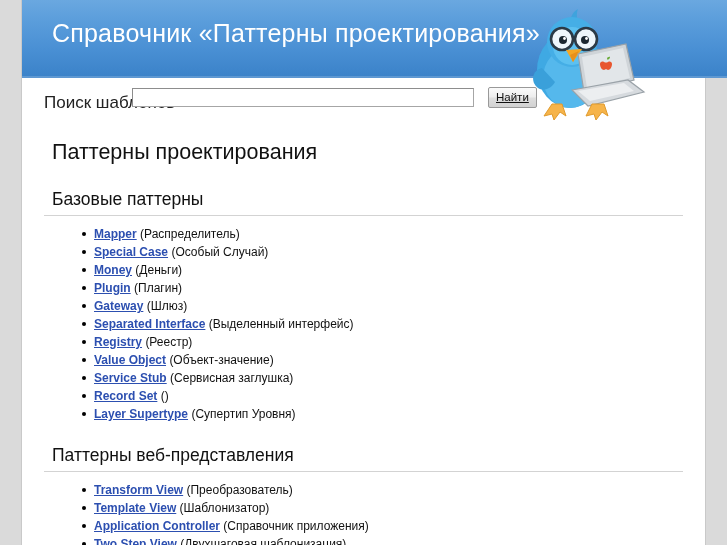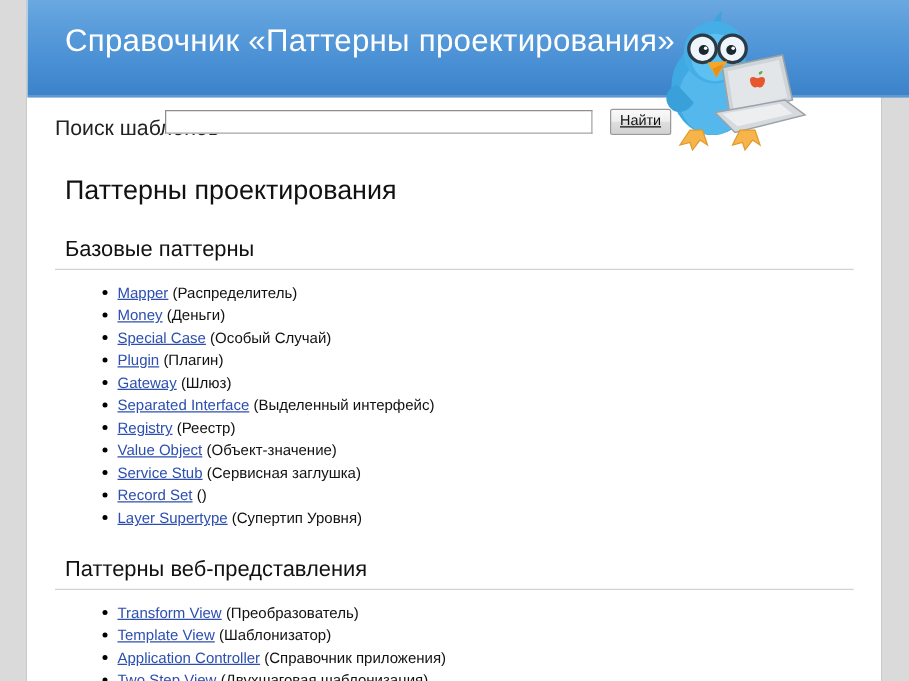--- a/index.html
+++ b/index.html
@@ -170,21 +170,21 @@
     position: absolute;
     left: 0;
     top: 7px;
     width: 4px;
     height: 4px;
     border-radius: 50%;
     background: #000;
   }
   a.pattern-link {
     color: #2c4fb0;
-    font-weight: normal;
+    font-weight: bold;
     text-decoration: underline;
     font-size: 12px;
     margin-top: 16px;
   }
   span.pattern-translation {
     color: #111;
     font-size: 12px;
     text-align: center;
   }
 </style>
@@ -244,22 +244,22 @@
   </div>
 
   <div id="content">
 
     <h1 class="page-title">Паттерны проектирования</h1>
 
     <h2 class="section-title">Базовые паттерны</h2>
     <hr class="section-rule">
     <ul class="pattern-list">
       <li><a class="pattern-link" href="#">Mapper</a> <span class="pattern-translation">(Распределитель)</span></li>
+      <li><a class="pattern-link" href="#">Special Case</a> <span class="pattern-translation">(Особый Случай)</span></li>
       <li><a class="pattern-link" href="#">Money</a> <span class="pattern-translation">(Деньги)</span></li>
-      <li><a class="pattern-link" href="#">Special Case</a> <span class="pattern-translation">(Особый Случай)</span></li>
       <li><a class="pattern-link" href="#">Plugin</a> <span class="pattern-translation">(Плагин)</span></li>
       <li><a class="pattern-link" href="#">Gateway</a> <span class="pattern-translation">(Шлюз)</span></li>
       <li><a class="pattern-link" href="#">Separated Interface</a> <span class="pattern-translation">(Выделенный интерфейс)</span></li>
       <li><a class="pattern-link" href="#">Registry</a> <span class="pattern-translation">(Реестр)</span></li>
       <li><a class="pattern-link" href="#">Value Object</a> <span class="pattern-translation">(Объект-значение)</span></li>
       <li><a class="pattern-link" href="#">Service Stub</a> <span class="pattern-translation">(Сервисная заглушка)</span></li>
       <li><a class="pattern-link" href="#">Record Set</a> <span class="pattern-translation">()</span></li>
       <li><a class="pattern-link" href="#">Layer Supertype</a> <span class="pattern-translation">(Супертип Уровня)</span></li>
     </ul>
 

